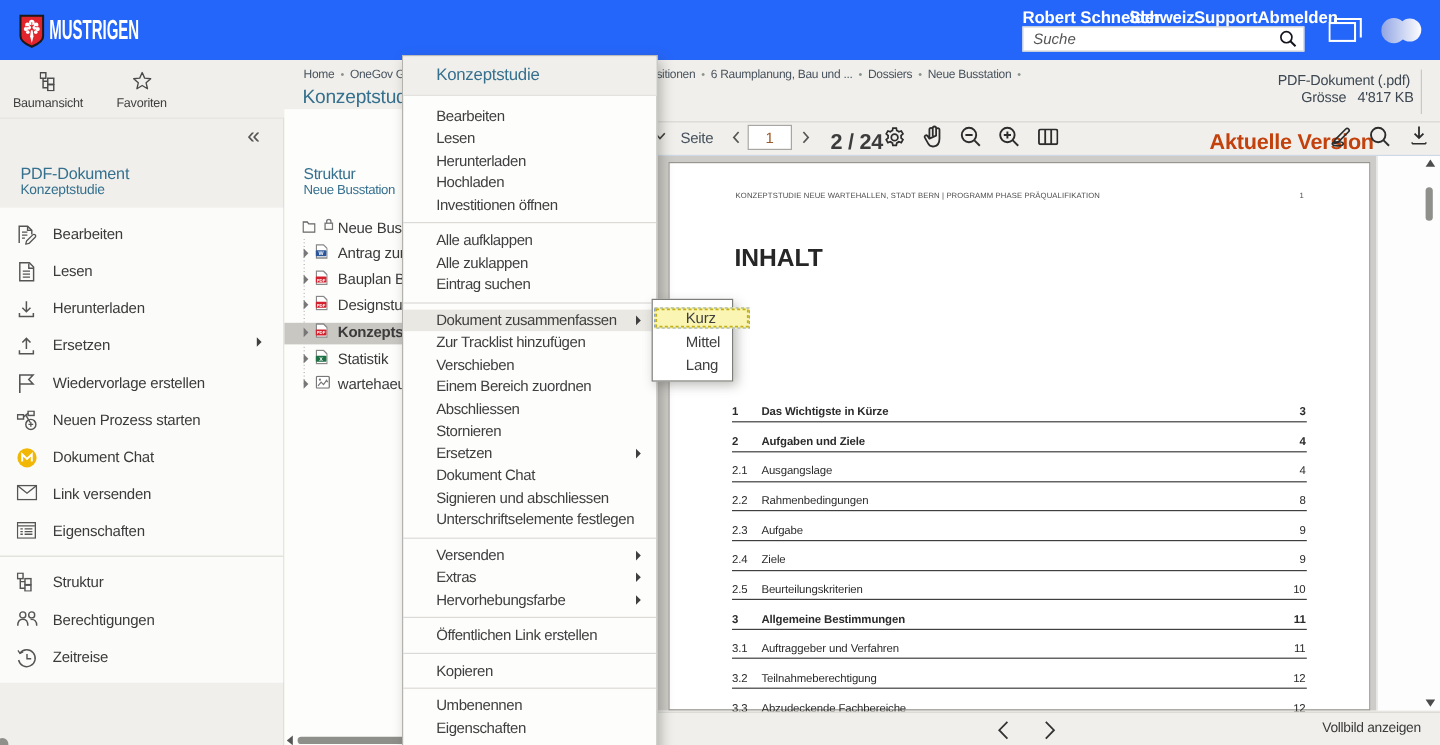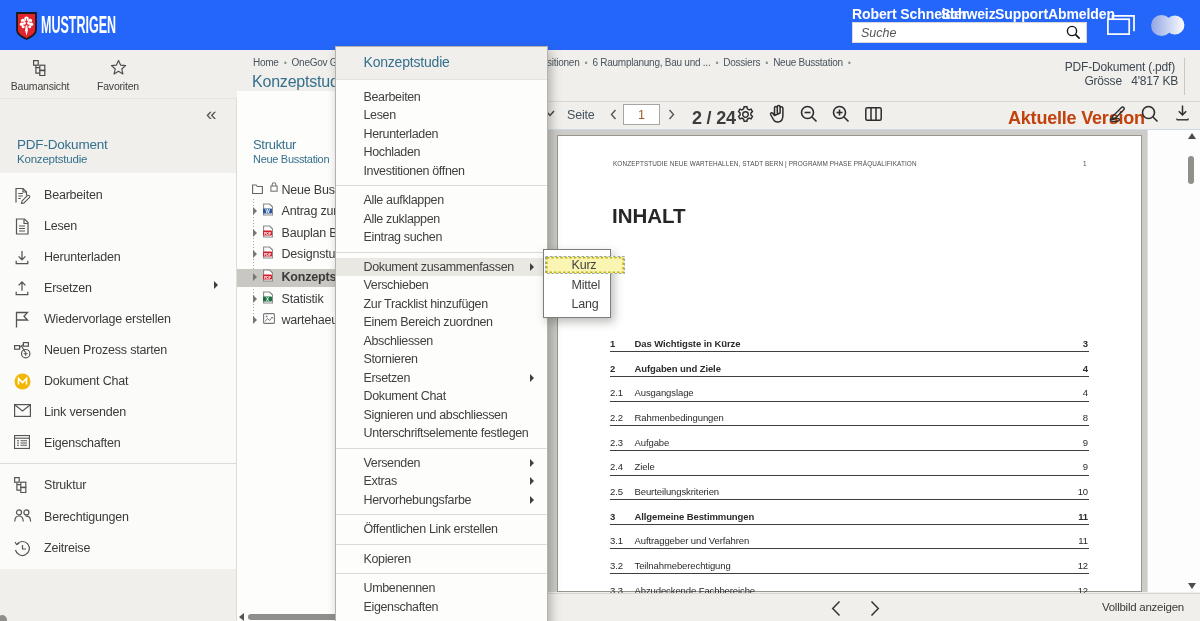--- a/index.html
+++ b/index.html
@@ -495,22 +495,22 @@
   <li>Lesen</li>
   <li>Herunterladen</li>
   <li>Hochladen</li>
   <li>Investitionen öffnen</li>
   <li class="sep"></li>
   <li>Alle aufklappen</li>
   <li>Alle zuklappen</li>
   <li>Eintrag suchen</li>
   <li class="sep"></li>
   <li class="hl">Dokument zusammenfassen<span class="arr"></span></li>
+  <li>Zur Tracklist hinzufügen</li>
   <li>Verschieben</li>
-  <li>Zur Tracklist hinzufügen</li>
   <li>Einem Bereich zuordnen</li>
   <li>Abschliessen</li>
   <li>Stornieren</li>
   <li>Ersetzen<span class="arr"></span></li>
   <li>Dokument Chat</li>
   <li>Signieren und abschliessen</li>
   <li>Unterschriftselemente festlegen</li>
   <li class="sep"></li>
   <li>Versenden<span class="arr"></span></li>
   <li>Extras<span class="arr"></span></li>

